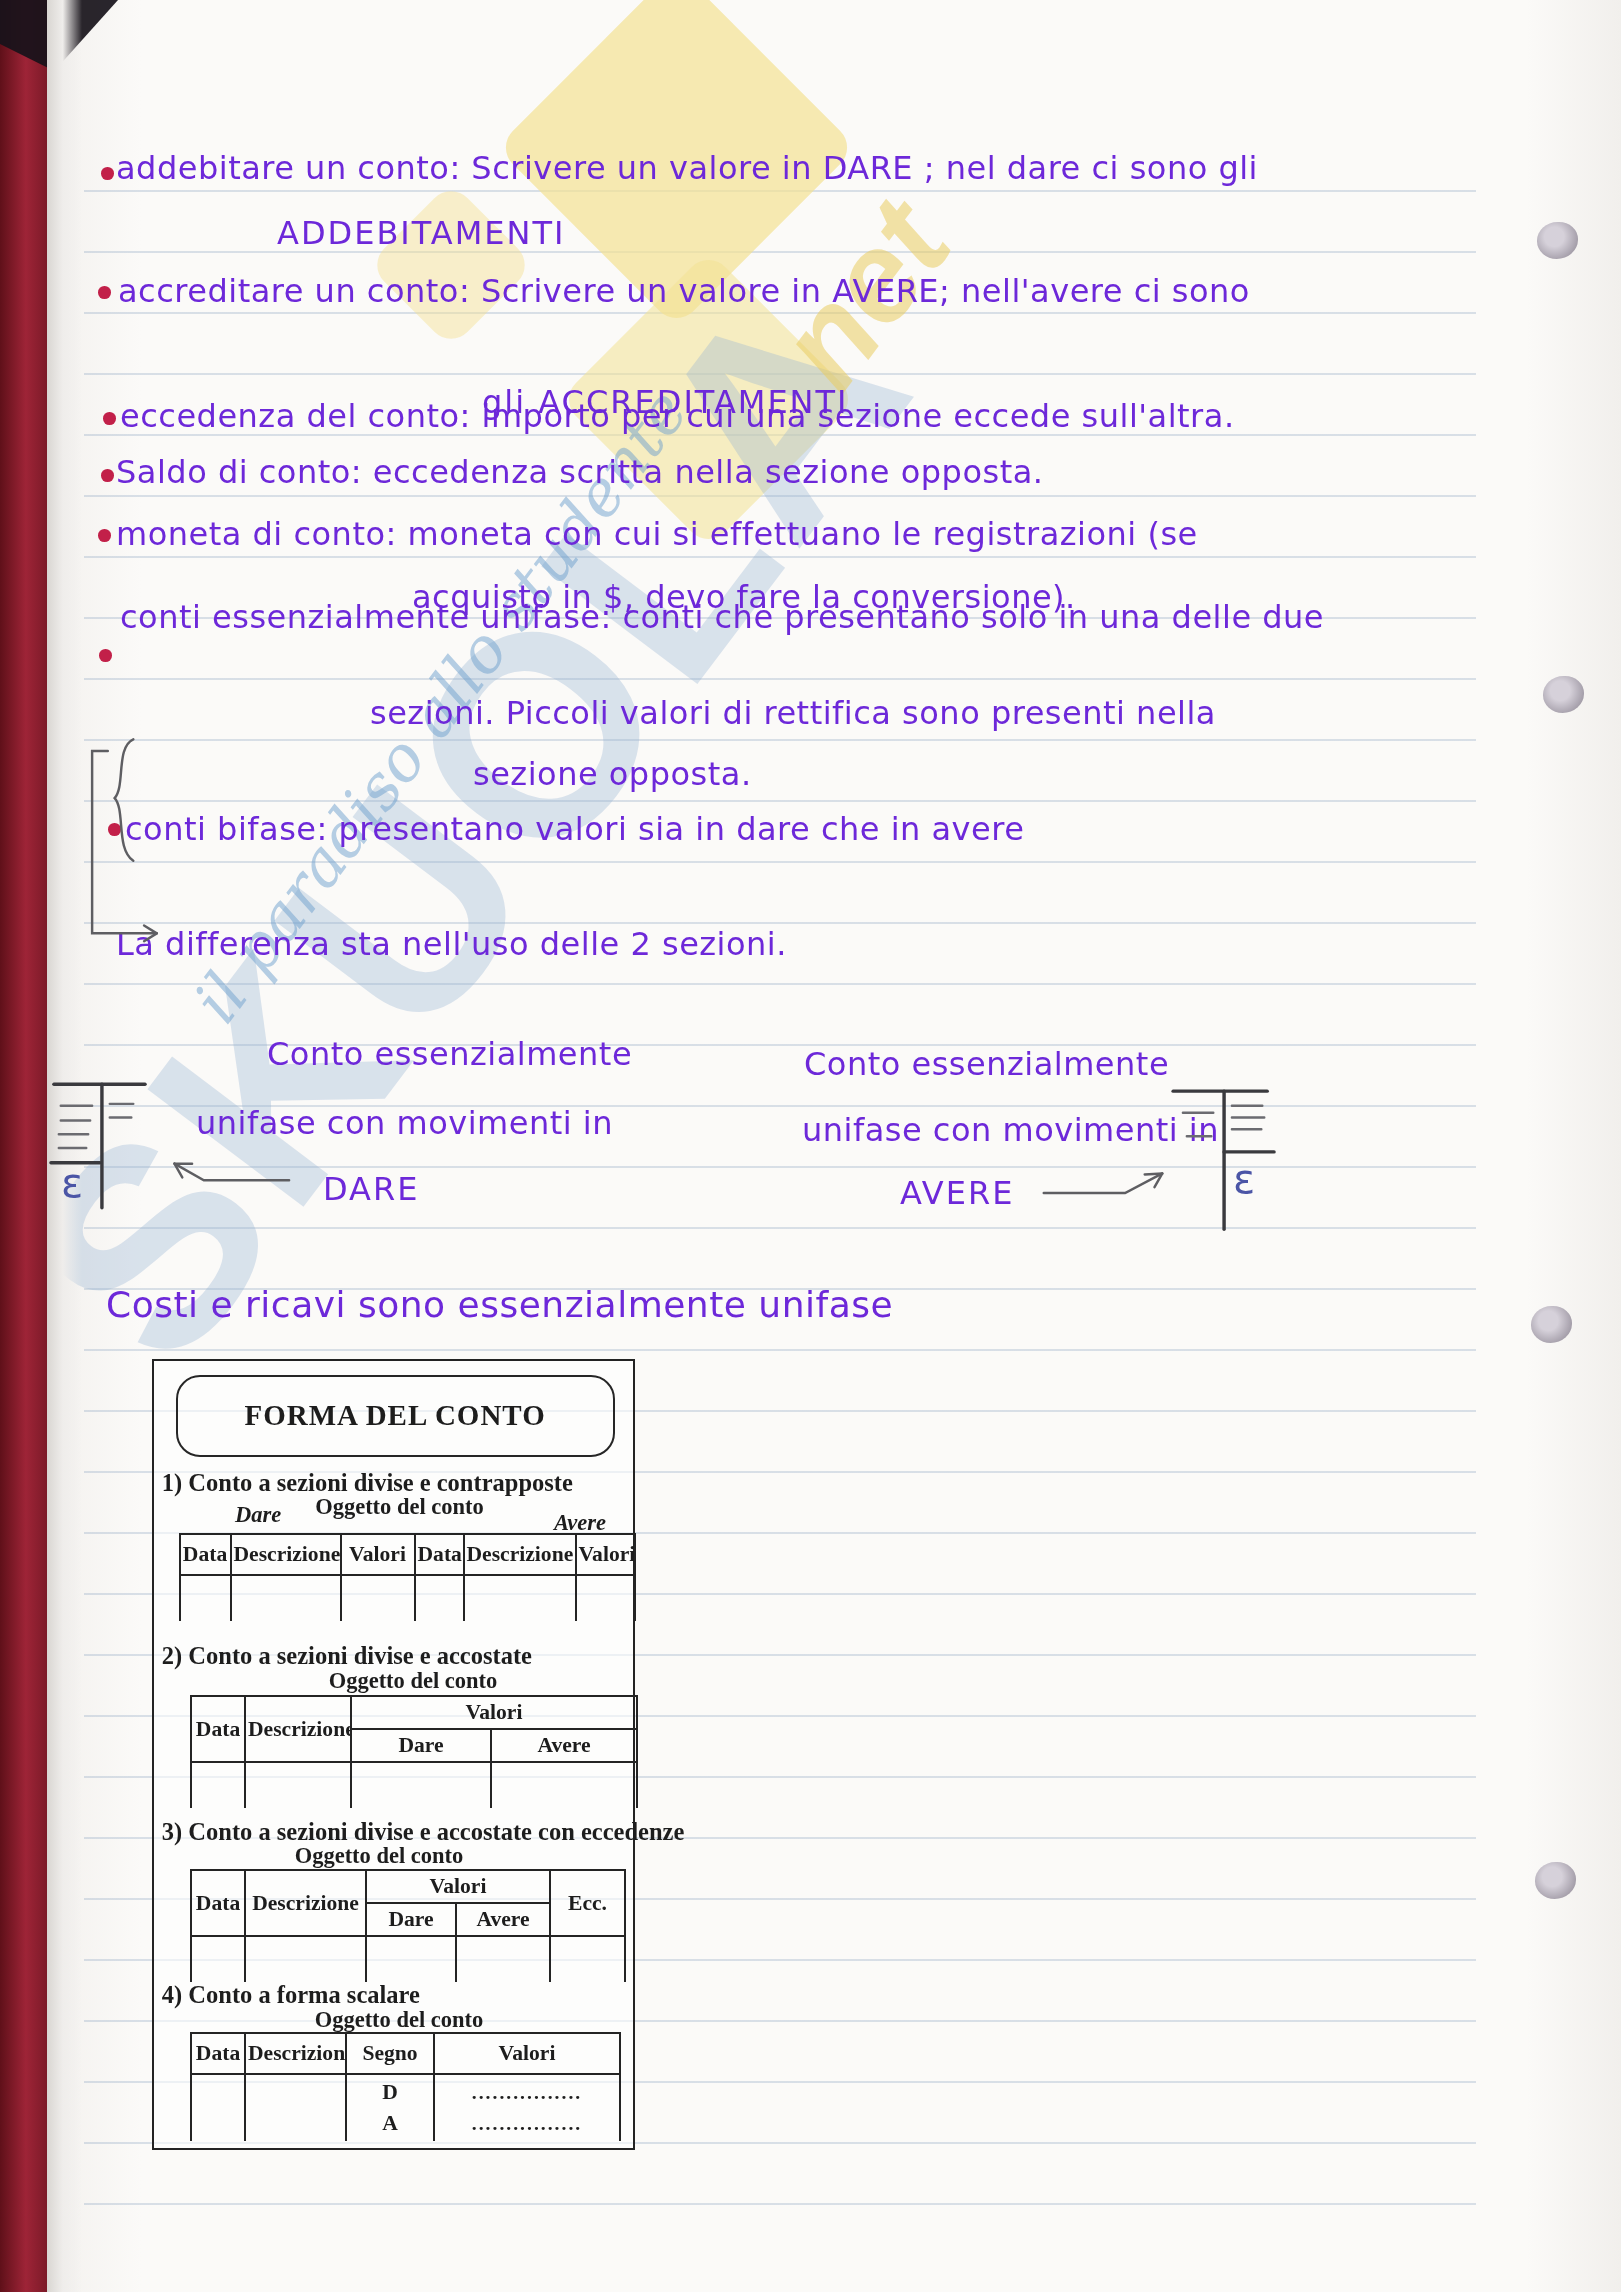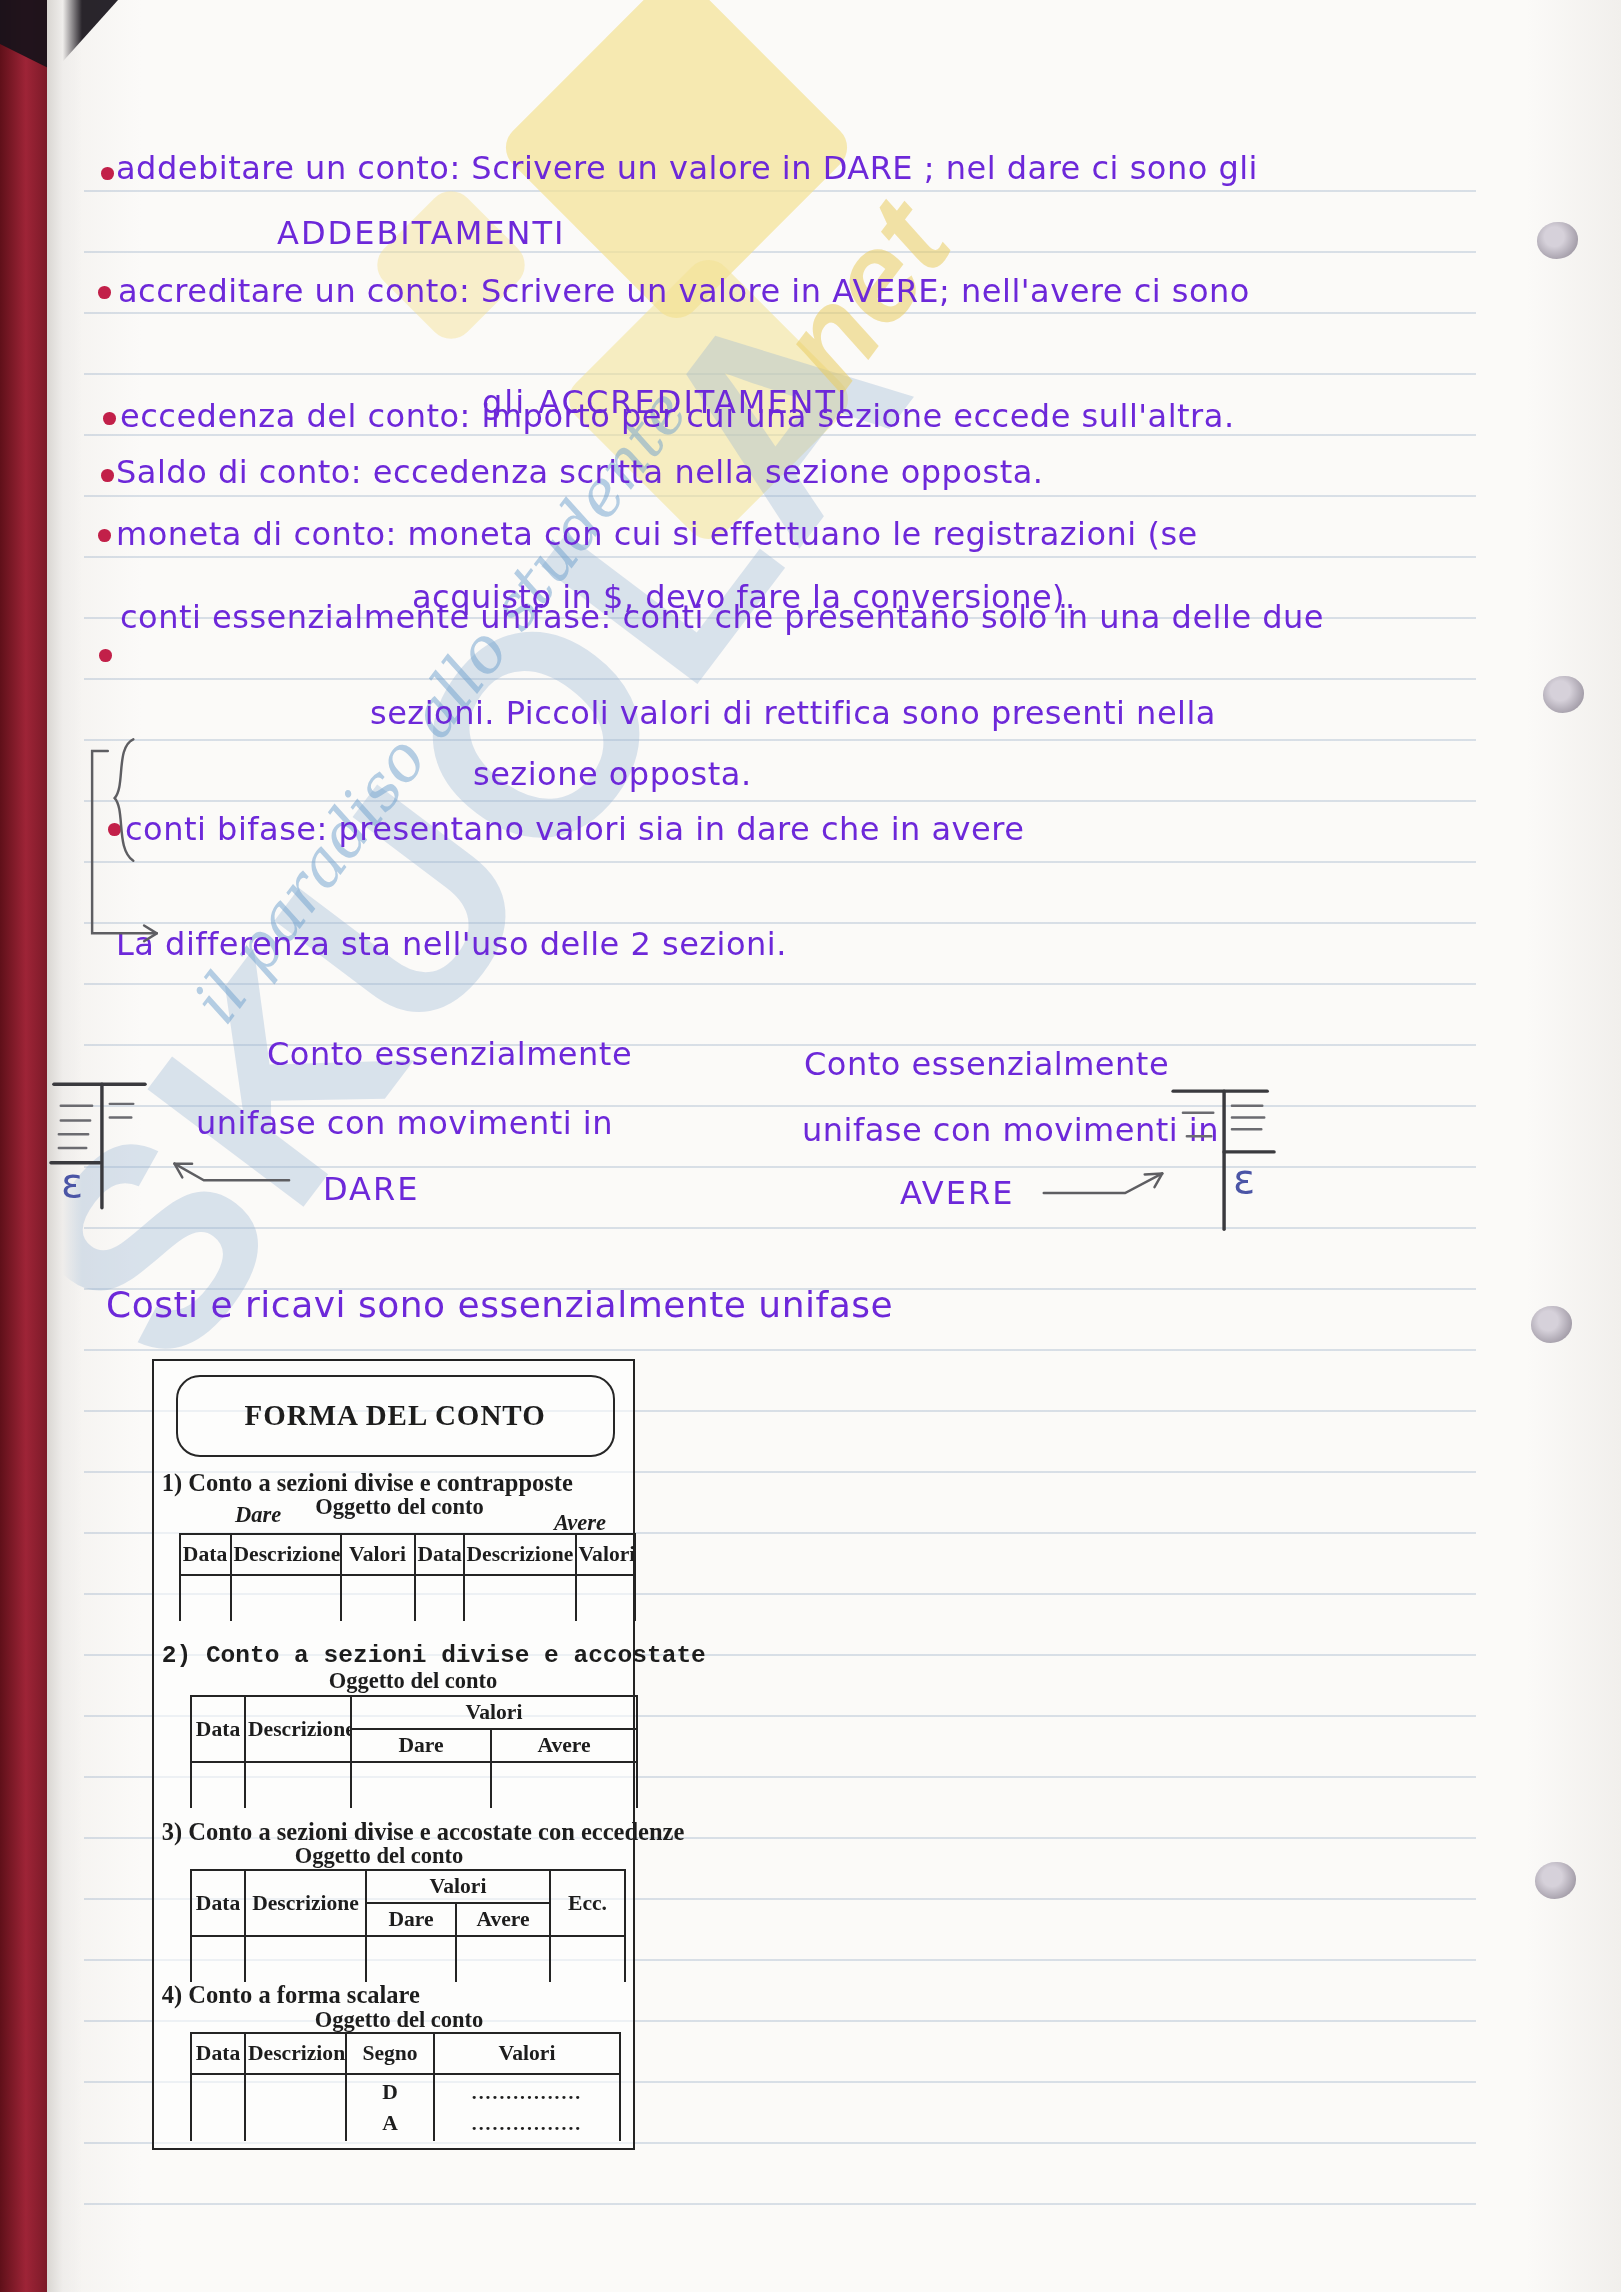--- a/index.html
+++ b/index.html
@@ -178,21 +178,21 @@
             <td></td>
             <td></td>
             <td></td>
             <td></td>
             <td></td>
             <td></td>
           </tr>
     </tbody>
       </table>
 
-    <div class="sh" style="left:7.8px;top:281px;font-family:Liberation Mono, monospace;">2) Conto a sezioni divise e accostate</div>
+    <div class="sh" style="left:7.8px;top:281px;">2) Conto a sezioni divise e accostate</div>
     <div class="lab ctr" style="left:161px;top:307px;width:196px;">Oggetto del conto</div>
     <table class="ft" style="left:36px;top:334px;width:446px;">
       <colgroup>
           <col style="width:54px">
           <col style="width:106px">
           <col style="width:140px">
           <col style="width:146px">
         </colgroup>
       <tbody>
           <tr class="h2">

